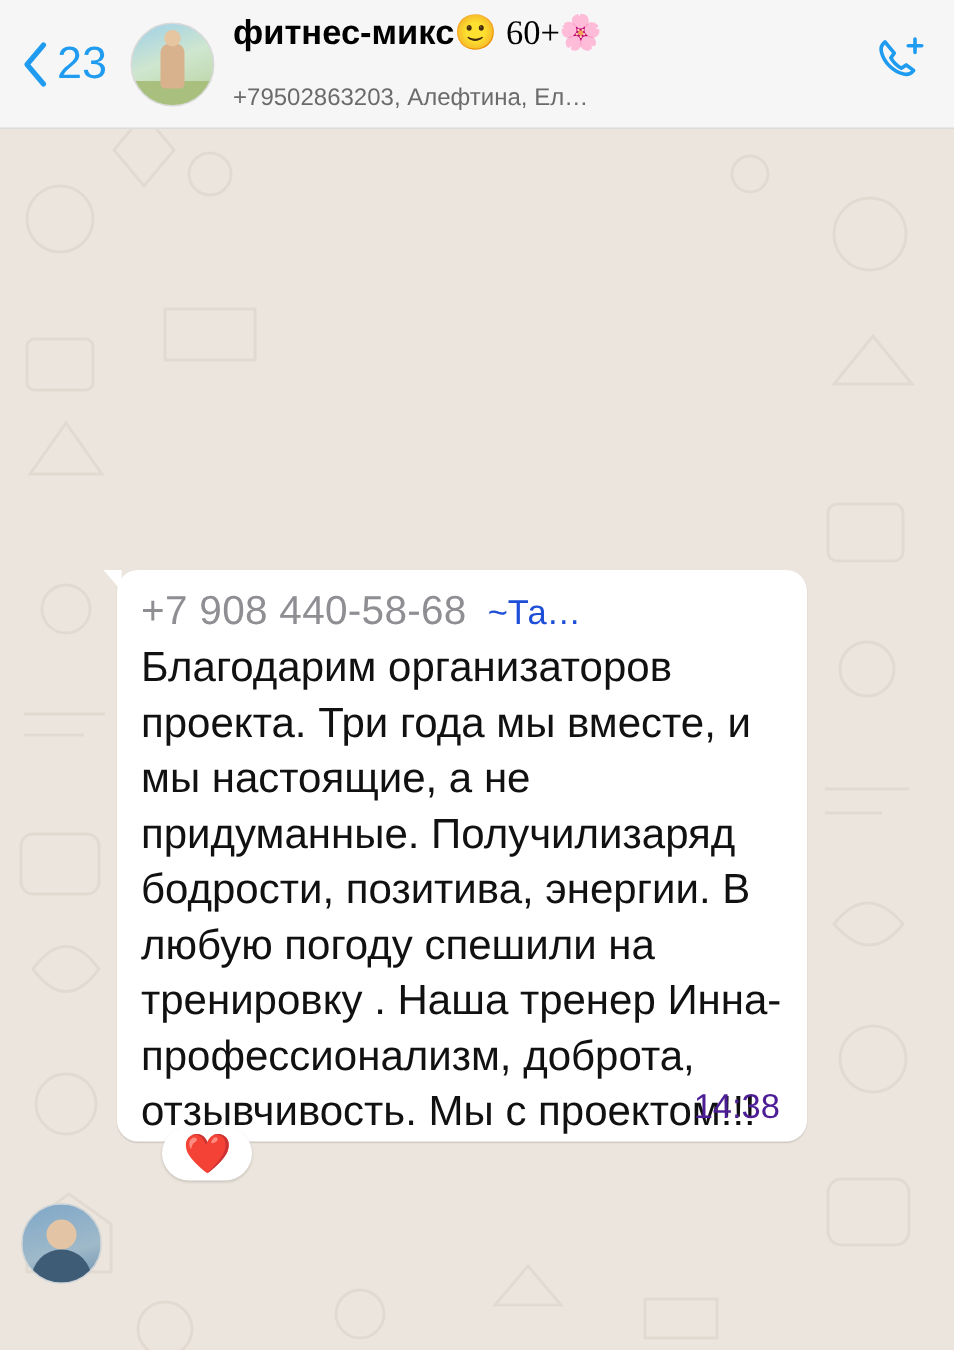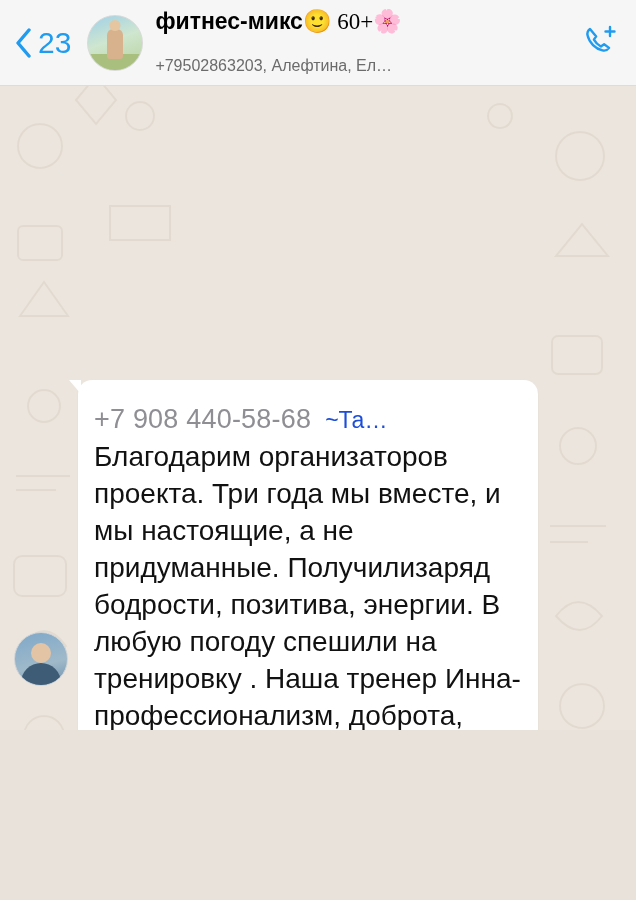--- a/index.html
+++ b/index.html
@@ -9,21 +9,21 @@
   body {
     width: 636px;
     height: 900px;
     font-family: "Liberation Sans", sans-serif;
     background: #e9e2db;
     overflow: hidden;
   }
   .phone {
     position: relative;
     width: 636px;
-    height: 730px;
+    height: 900px;
     overflow: hidden;
     background: #ece5dd;
   }
 
   
   .header {
     position: relative;
     height: 86px;
     background: #f6f6f6;
     display: flex;
@@ -175,21 +175,20 @@
     align-items: baseline;
     gap: 14px;
     margin-bottom: 4px;
   }
   .sender-name {
     font-size: 27px;
     color: #8e8e93;
     font-weight: 400;
     letter-spacing: 0.2px;
     white-space: nowrap;
-    margin-top: 12px;
   }
   .sender-alias {
     font-size: 23px;
     color: #1d4ed8;
     white-space: nowrap;
     overflow: hidden;
   }
   .msg-text {
     font-size: 28px;
     line-height: 1.32;

